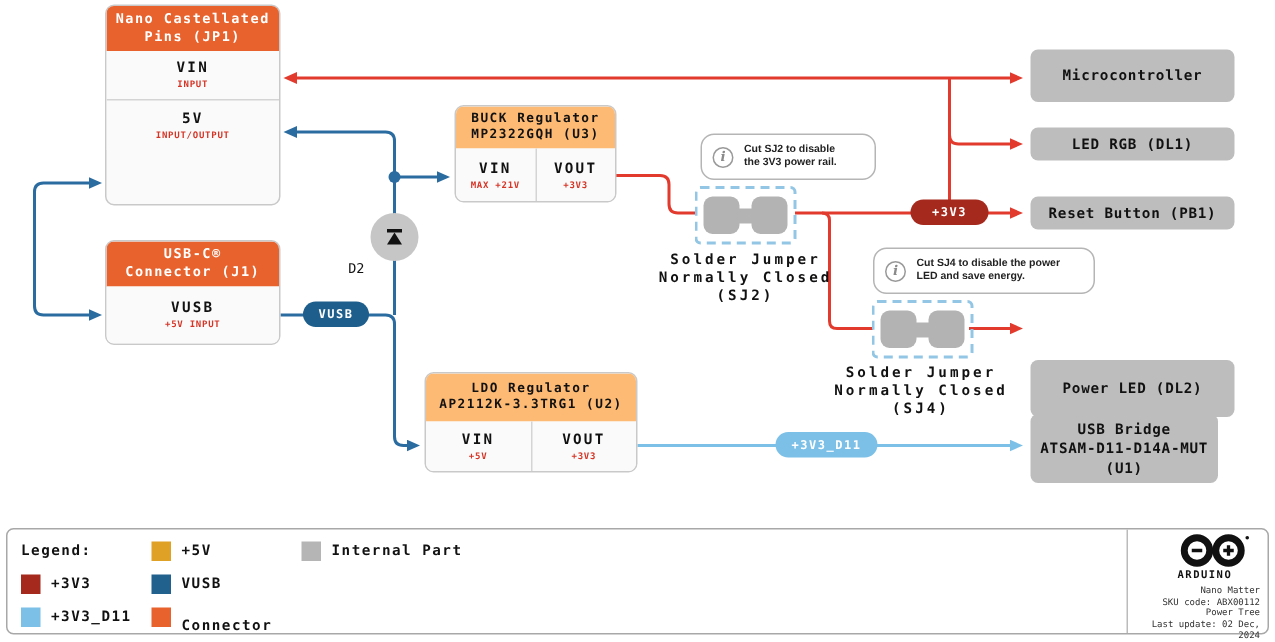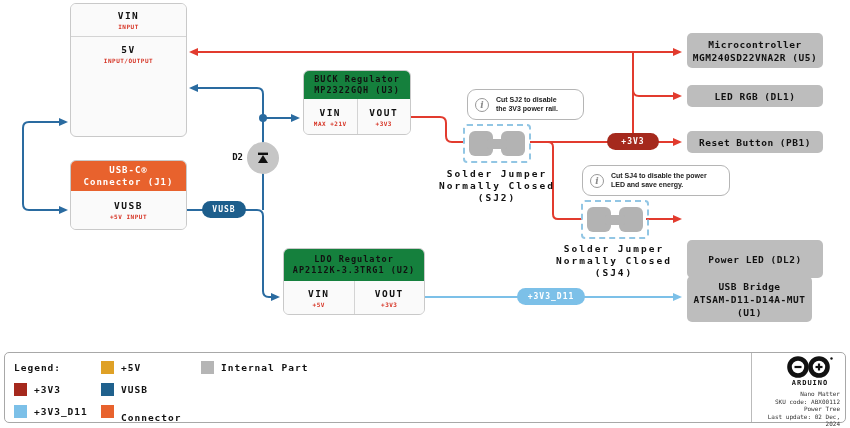--- a/index.html
+++ b/index.html
@@ -4,21 +4,21 @@
 <style>
   html,body{margin:0;padding:0;background:#fff;}
   #stage{position:relative;width:850px;height:428px;background:#ffffff;
          font-family:"DejaVu Sans Mono","Liberation Mono",monospace;overflow:hidden;}
   .abs{position:absolute;}
   
   .box{border:1px solid #c9c9c9;border-radius:6px;background:#fafafa;overflow:hidden;box-sizing:border-box;}
   .hdr{display:flex;flex-direction:column;justify-content:center;align-items:center;
        font-weight:bold;letter-spacing:1px;text-align:center;}
   .hdr.orange{background:#e8622d;color:#ffffff;}
-  .hdr.gray{background:#15803d;color:#111;}
+  .hdr.gray{background:#fdba74;color:#111;}
   .row{display:flex;flex-direction:column;justify-content:center;align-items:center;background:#fafafa;}
   .row + .row{border-top:1px solid #d4d4d4;}
   .cells{display:flex;}
   .cell{flex:1;display:flex;flex-direction:column;justify-content:center;align-items:center;background:#fafafa;}
   .cell + .cell{border-left:1px solid #d4d4d4;}
   .lbl{font-size:9.5px;font-weight:bold;letter-spacing:1.5px;color:#111;}
   .sub{font-size:6px;font-weight:bold;letter-spacing:.5px;color:#d63425;margin-top:2px;}
   
   .gbox{background:#bdbdbd;border-radius:5px;display:flex;flex-direction:column;justify-content:center;
         align-items:center;font-weight:bold;font-size:9.5px;letter-spacing:.5px;color:#111;line-height:13px;text-align:center;}
@@ -34,29 +34,29 @@
   .sjlabel{font-size:9.5px;font-weight:bold;letter-spacing:2px;text-align:center;line-height:12px;color:#111;}
   
   .note{border:1.5px solid #b5b5b5;border-radius:9px;background:#fff;display:flex;align-items:center;box-sizing:border-box;}
   .note-icon{width:14px;height:14px;border:1.5px solid #999;border-radius:50%;display:flex;align-items:center;
              justify-content:center;font-family:"DejaVu Serif",serif;font-style:italic;font-weight:bold;
              font-size:9px;color:#8a8a8a;flex:0 0 auto;margin-left:7px;box-sizing:border-box;}
   .note-text{font-family:"Liberation Sans",sans-serif;font-weight:bold;font-size:7px;line-height:8.5px;
              color:#222;margin-left:7px;white-space:pre-line;}
   
   .dcircle{width:32px;height:32px;border-radius:50%;background:#c6c6c6;display:flex;align-items:center;justify-content:center;}
-  .dlabel{font-size:9px;font-weight:bold;color:#111;}
+  .dlabel{font-size:9px;font-weight:normal;color:#111;margin-top:23px;}
   
   .lgbar{border:1px solid #a8a8a8;border-radius:5px;background:#fff;box-sizing:border-box;}
   .lgsq{width:13px;height:13px;}
   .c-3v3{background:#a5291d;} .c-d11{background:#7cc0e8;} .c-5v{background:#dfa126;}
   .c-vusb{background:#20618d;} .c-conn{background:#e8622d;} .c-int{background:#b5b5b5;}
   .lgtext{font-size:9.5px;font-weight:bold;letter-spacing:1px;color:#111;}
   
-  .brand{font-size:7px;font-weight:bold;letter-spacing:1px;color:#111;text-align:center;}
+  .brand{font-size:7px;font-weight:bold;letter-spacing:1px;color:#111;text-align:left;}
   .finfo{font-size:6px;line-height:7.5px;color:#333;text-align:right;letter-spacing:0;}
 </style>
 </head>
 <body>
 
 <div id="stage">
 
   <svg class="abs" style="left:0;top:0" width="850" height="428">
     <defs>
       <marker id="ar" markerUnits="userSpaceOnUse" markerWidth="10" markerHeight="10" refX="1" refY="4" orient="auto-start-reverse">
@@ -85,20 +85,24 @@
       <path d="M 263,118 V 210"></path>
       <path d="M 187,210 H 257 Q 263,210 263,216 V 291 Q 263,297 269,297 H 272" marker-end="url(#ab)"></path>
       <circle cx="263" cy="118" r="4" fill="#2a6ba0" stroke="none"></circle>
     </g>
     <g stroke="#7cc0e8" stroke-width="2" fill="none">
       <path d="M 425,297 H 674" marker-end="url(#al)"></path>
     </g>
   </svg>
 
   <div class="abs box" style="left:70px;top:3px;width:117px;height:134px;">
+    <div class="hdr orange" style="height:30px;font-size:9px;line-height:12px;">
+      <span>Nano Castellated</span>
+      <span>Pins (JP1)</span>
+    </div>
     <div class="row" style="height:32px;">
       <span class="lbl">VIN</span>
       <span class="sub">INPUT</span>
     </div>
     <div class="row" style="height:33px;">
       <span class="lbl">5V</span>
       <span class="sub">INPUT/OUTPUT</span>
     </div>
   </div>
 
@@ -185,21 +189,20 @@
     <span class="note-icon">i</span>
     <span class="note-text"><span>Cut SJ2 to disable</span><br><span>the 3V3 power rail.</span></span>
   </div>
   <div class="abs note" style="left:582px;top:165px;width:148px;height:31px;">
     <span class="note-icon">i</span>
     <span class="note-text"><span>Cut SJ4 to disable the power</span><br><span>LED and save energy.</span></span>
   </div>
 
   <div class="abs gbox" style="left:687px;top:33px;width:136px;height:35px;">
     <span>Microcontroller</span>
-    <span>MGM240SD22VNA2R (U5)</span>
   </div>
   <div class="abs gbox" style="left:687px;top:85px;width:136px;height:22px;">LED RGB (DL1)</div>
   <div class="abs gbox" style="left:687px;top:131px;width:136px;height:22px;">Reset Button (PB1)</div>
   <div class="abs gbox" style="left:687px;top:208px;width:136px;height:38px;margin-top:32px;">Power LED (DL2)</div>
   <div class="abs gbox" style="left:687px;top:276px;width:125px;height:46px;">
     <span>USB Bridge</span>
     <span>ATSAM-D11-D14A-MUT</span>
     <span>(U1)</span>
   </div>
 

